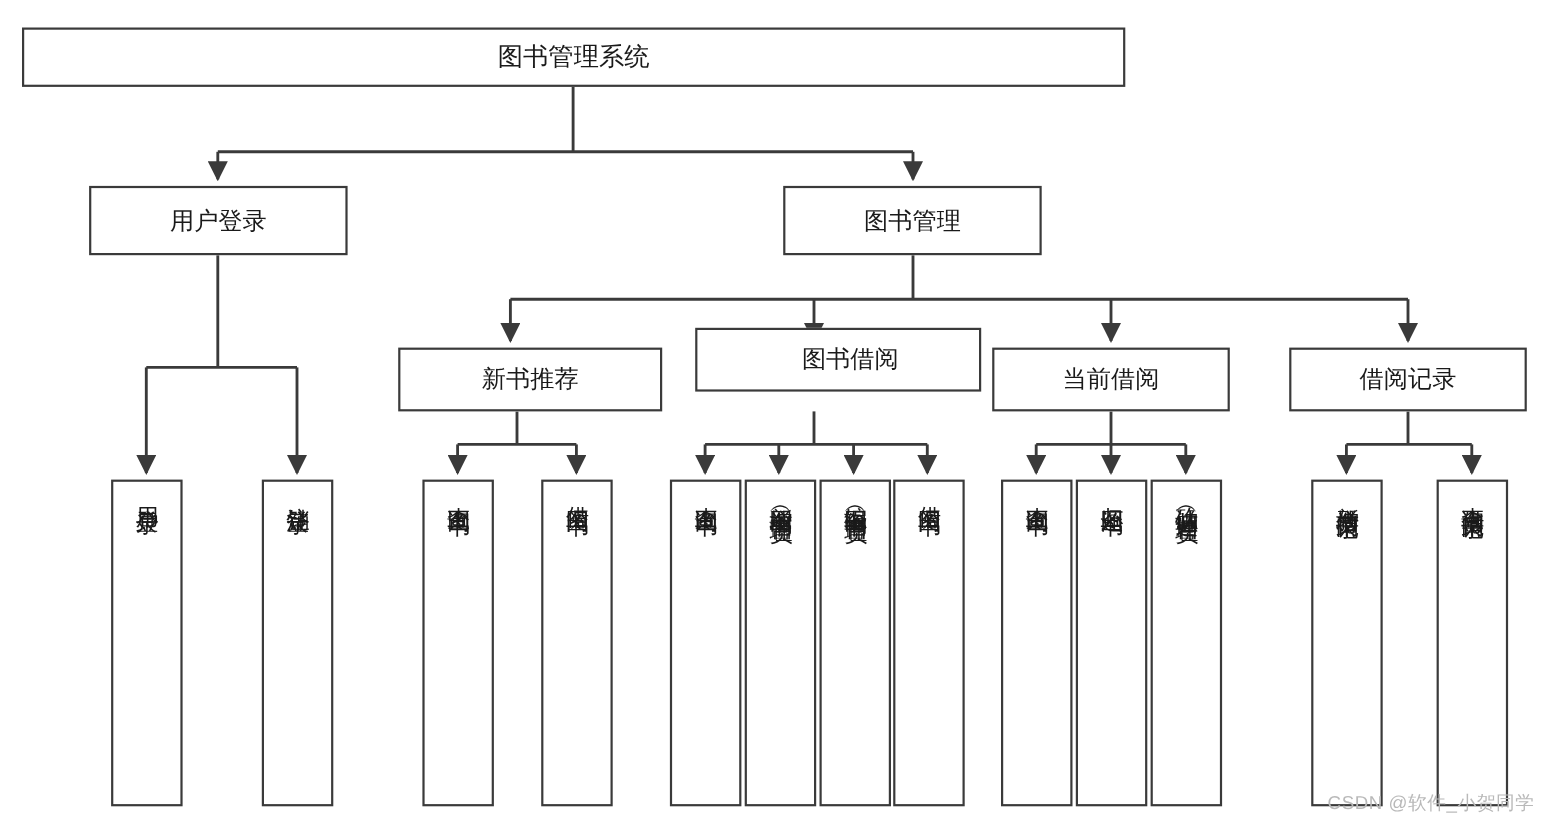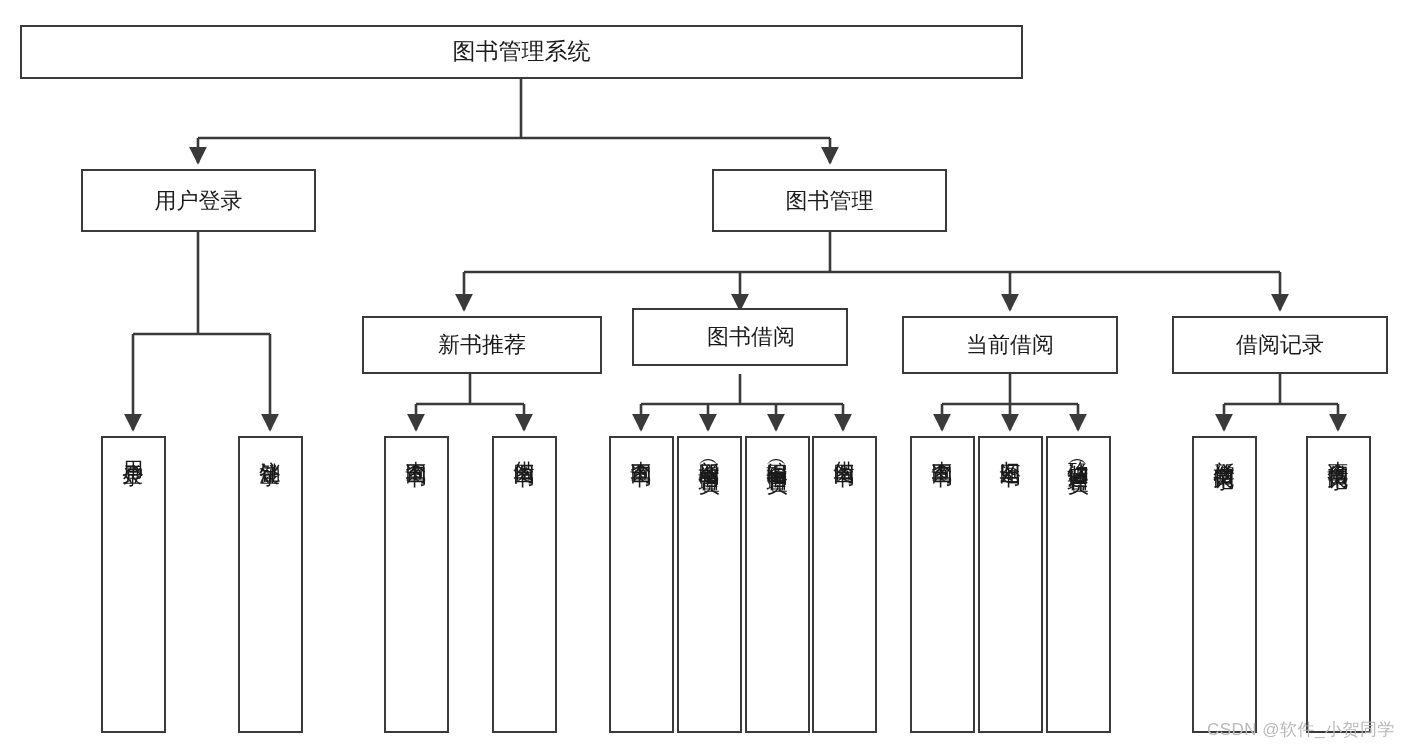--- a/index.html
+++ b/index.html
@@ -130,21 +130,21 @@
   <div class="node horizontal" style="left:81px; top:169px; width:235px; height:63px;">
     <span class="label">用户登录</span>
   </div>
   <div class="node horizontal" style="left:712px; top:169px; width:235px; height:63px;">
     <span class="label">图书管理</span>
   </div>
 
   <div class="node horizontal" style="left:362px; top:316px; width:240px; height:58px;">
     <span class="label">新书推荐</span>
   </div>
-  <div class="node horizontal" style="left:632px; top:308px; width:216px; height:58px;padding-left:22px;">
+  <div class="node horizontal" style="left:632px; top:298px; width:260px; height:58px;padding-left:22px;">
     <span class="label">图书借阅</span>
   </div>
   <div class="node horizontal" style="left:902px; top:316px; width:216px; height:58px;">
     <span class="label">当前借阅</span>
   </div>
   <div class="node horizontal" style="left:1172px; top:316px; width:216px; height:58px;">
     <span class="label">借阅记录</span>
   </div>
 
   <div class="node vertical" style="left:101px; top:436px; width:65px; height:297px;">

